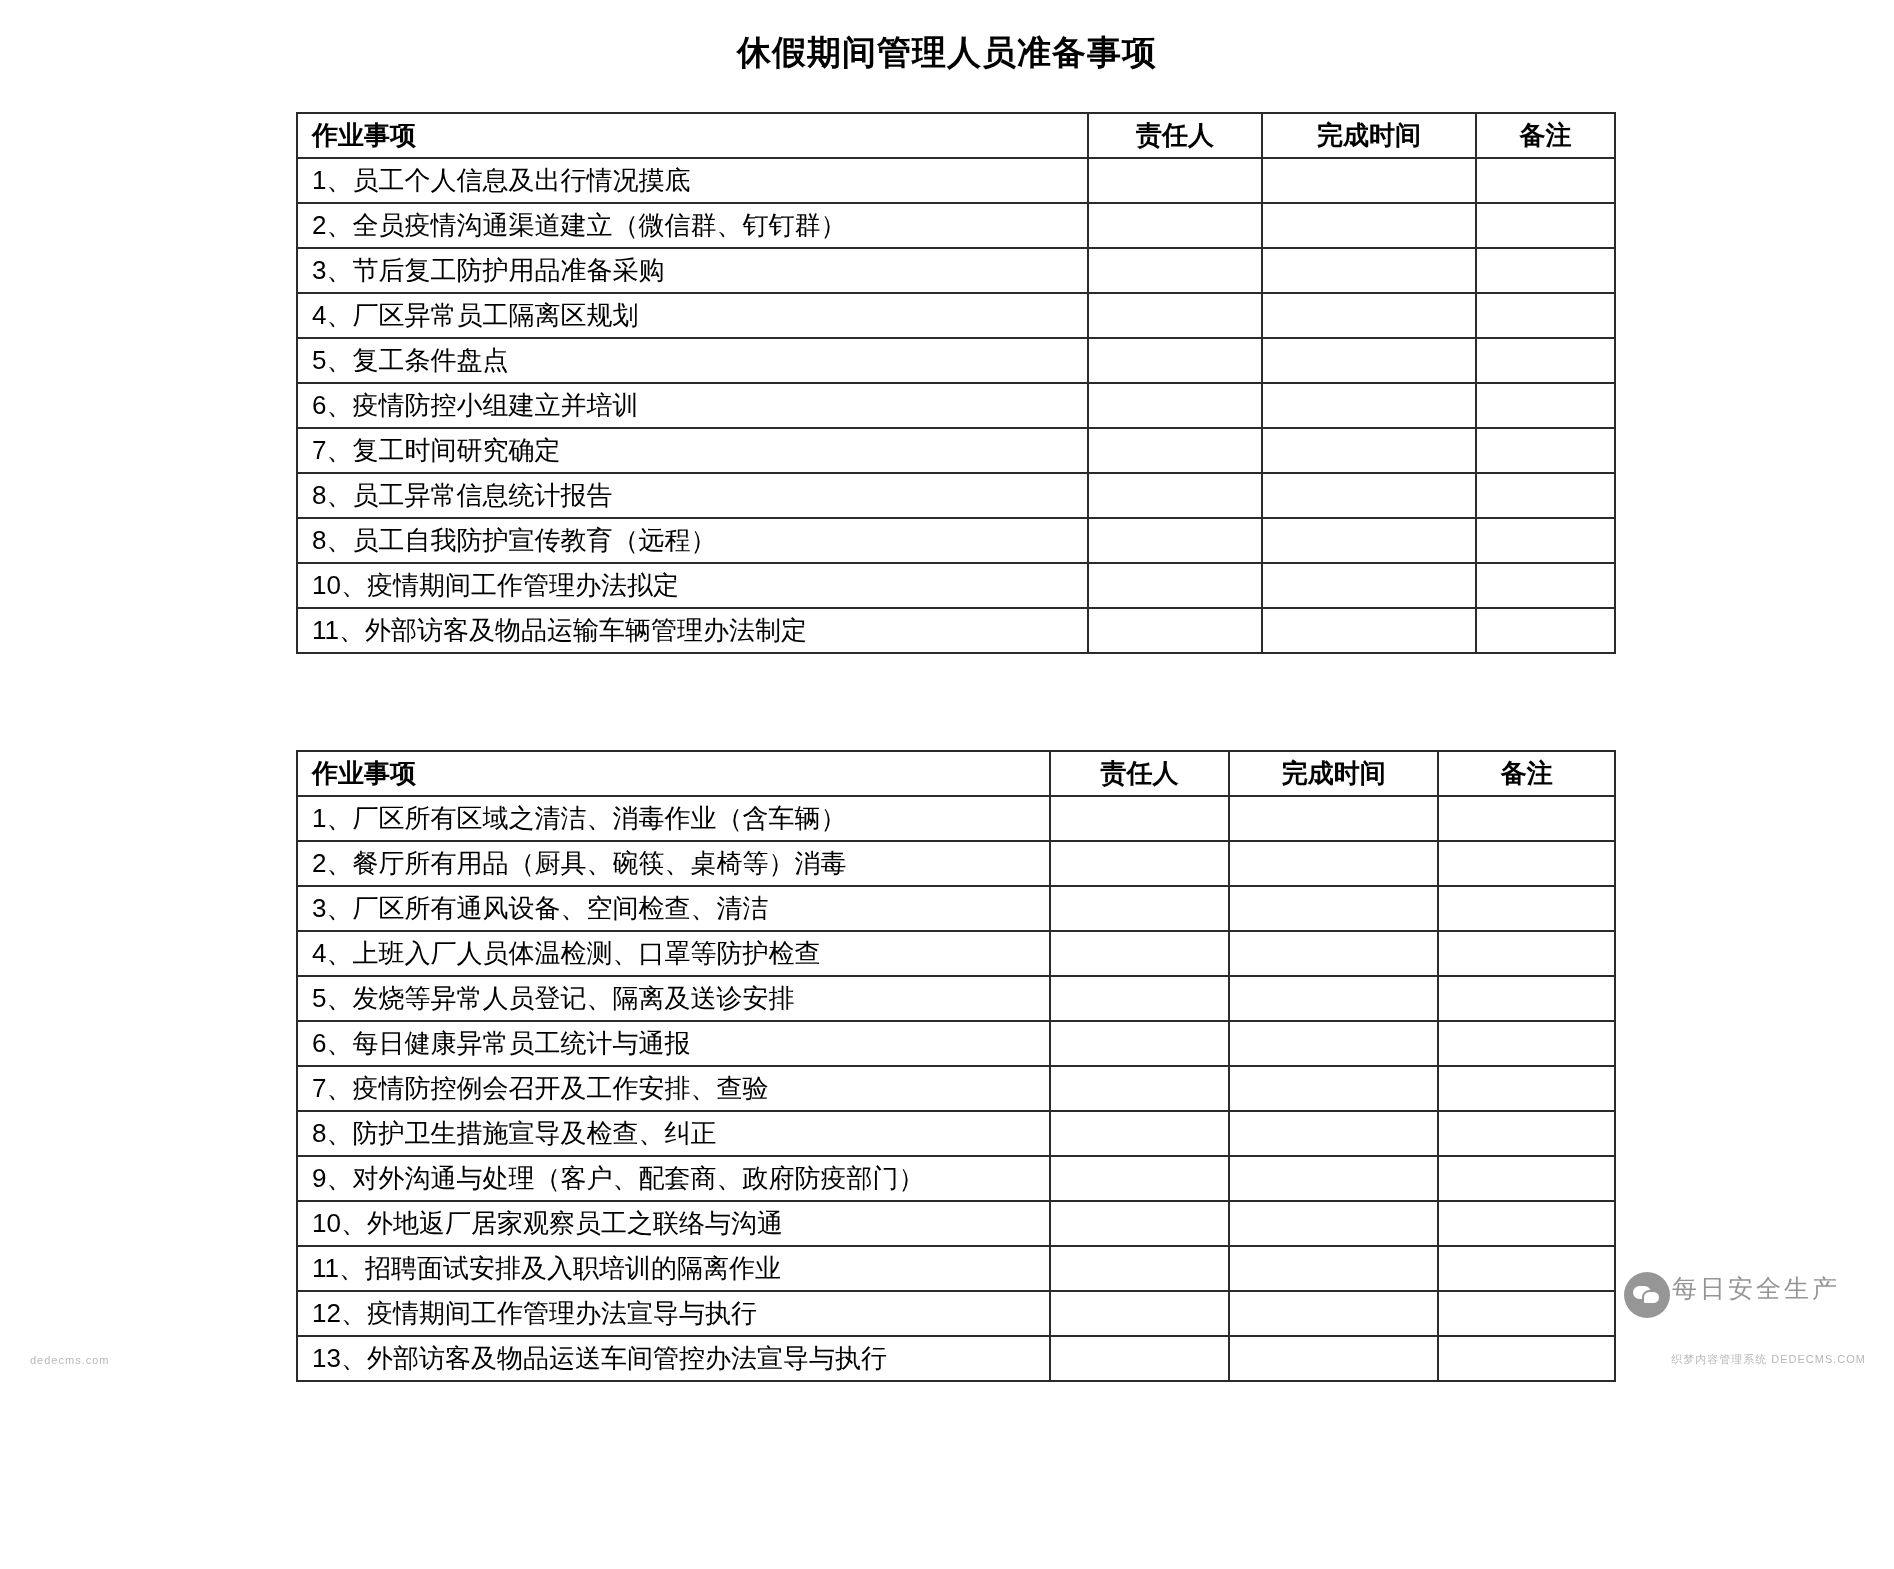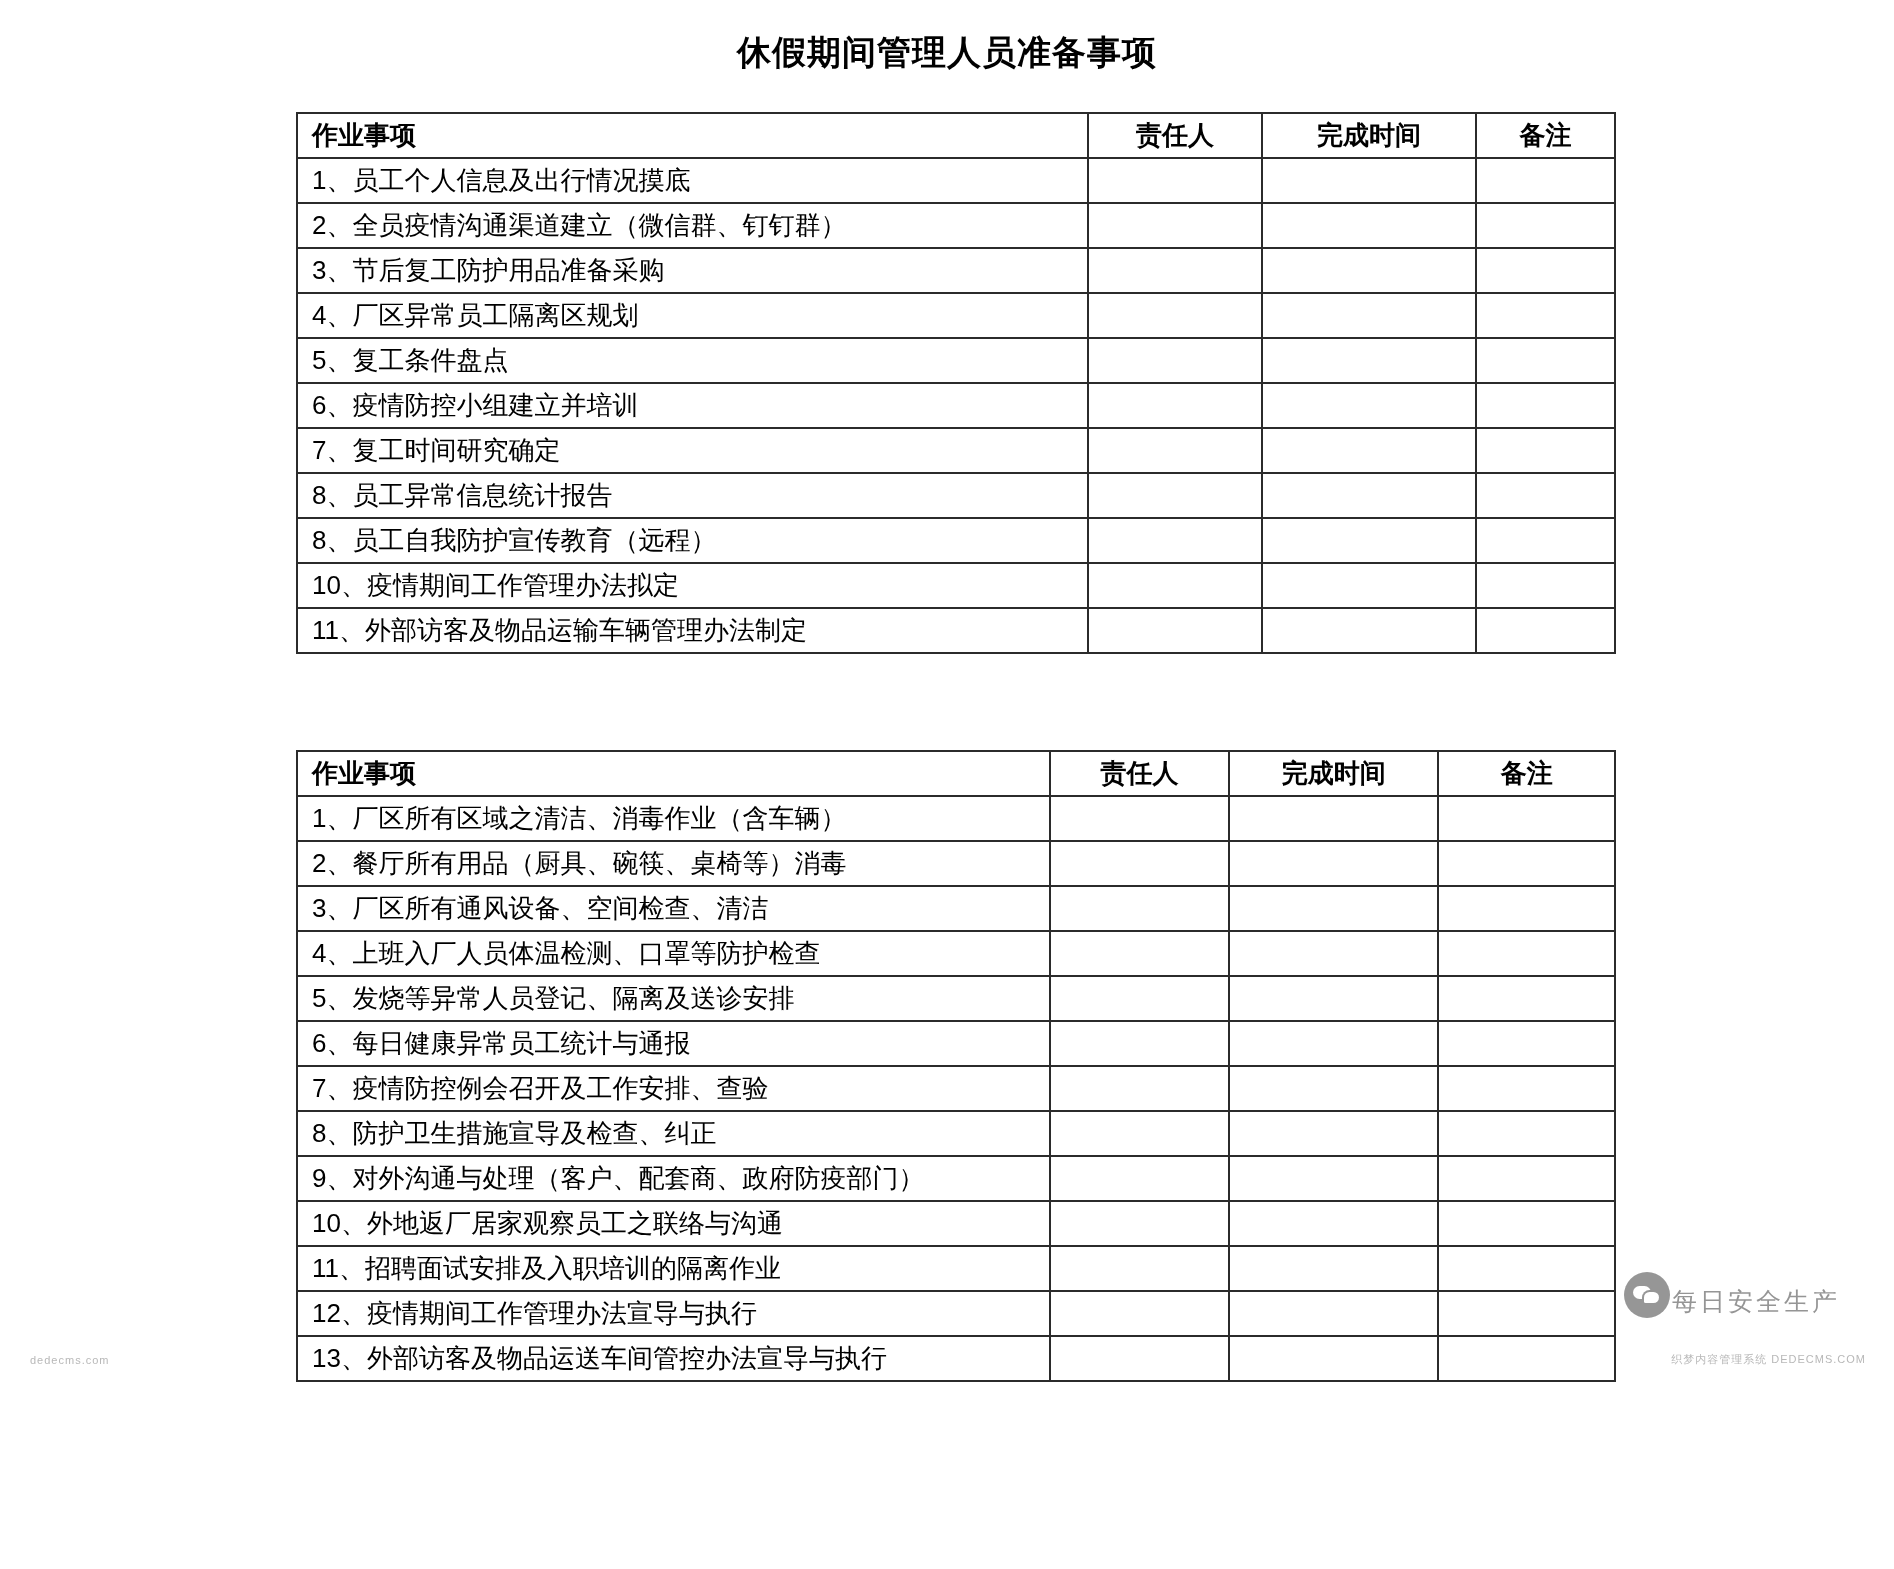--- a/index.html
+++ b/index.html
@@ -85,21 +85,21 @@
   .t2 col.c-item { width: 640px; }
   .t2 col.c-person { width: 152px; }
   .t2 col.c-time { width: 178px; }
   .t2 col.c-note { width: 150px; }
 
   .watermark {
     position: absolute;
     right: 54px;
     bottom: 58px;
     display: flex;
-    align-items: flex-end;
+    align-items: flex-start;
     gap: 2px;
     opacity: 0.72;
   }
   .wm-badge {
     width: 46px;
     height: 46px;
     border-radius: 50%;
     background: #6f6f6f;
     position: relative;
     flex: none;

